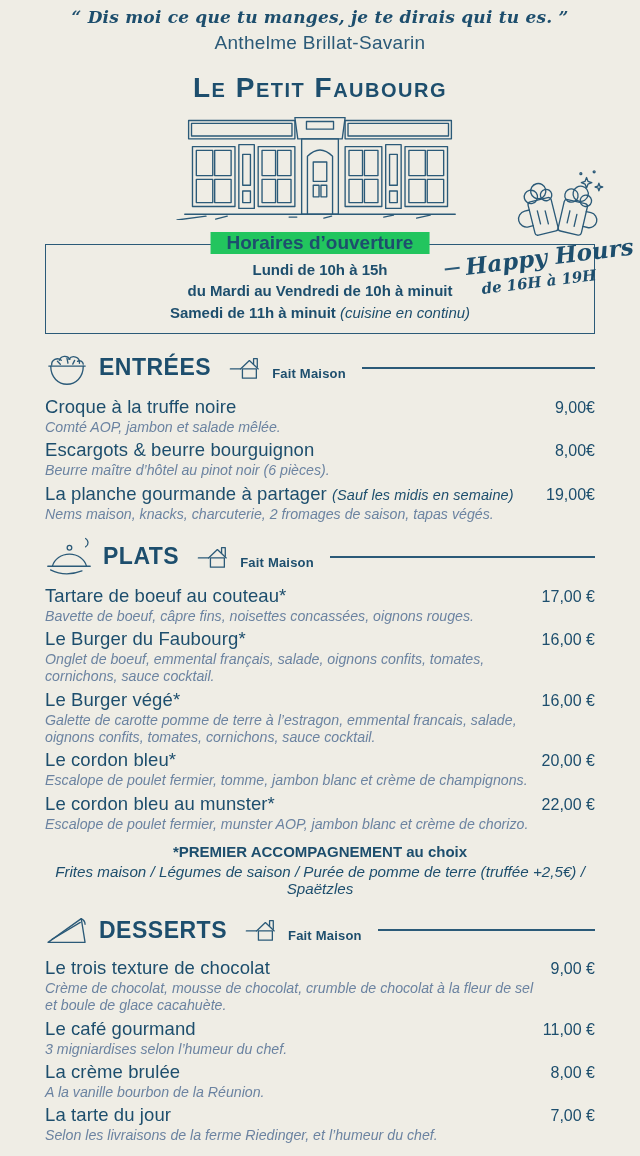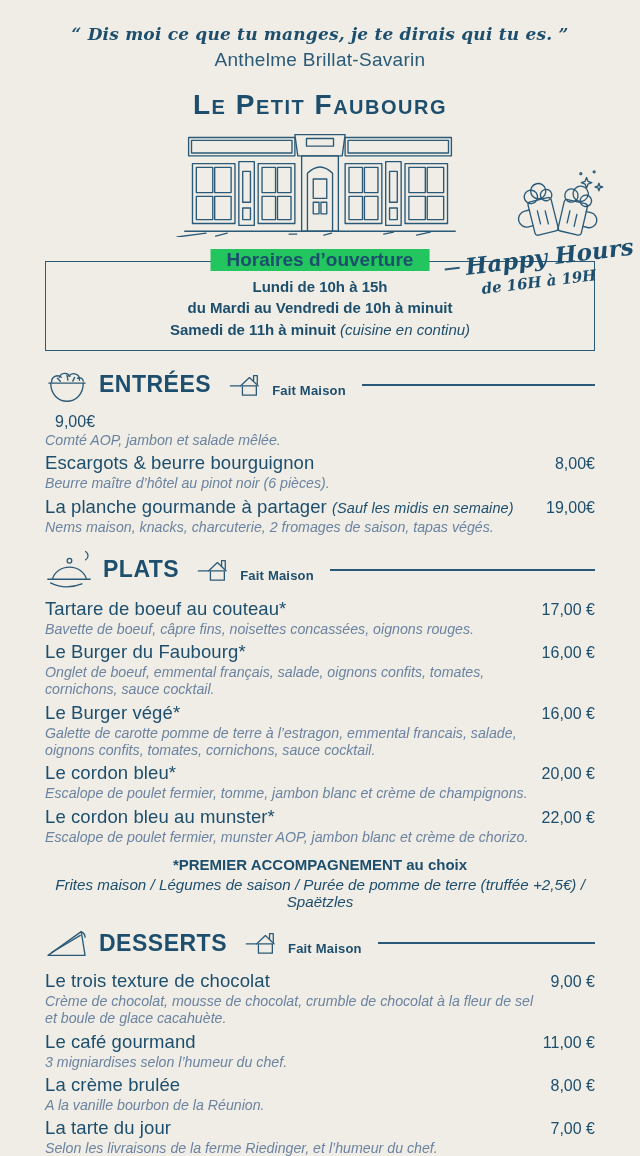--- a/index.html
+++ b/index.html
@@ -2,21 +2,21 @@
 <html><head>
 <meta charset="utf-8">
 <style>
   html,body{margin:0;padding:0;}
   body{
     width:640px;height:1156px;overflow:hidden;
     background:#efede5;
     font-family:"Liberation Sans", sans-serif;
     color:#1d4e6d;
   }
-  .page{position:relative;width:640px;height:1156px;padding-top:24px;box-sizing:border-box;}
+  .page{position:relative;width:640px;height:1156px;padding-top:7px;box-sizing:border-box;}
 
   
   .quote{
     text-align:center;font-family:"DejaVu Serif", serif;
     font-style:italic;font-weight:bold;font-size:17px;color:#1d4e6d;
     letter-spacing:.2px;
   }
   .author{text-align:center;margin-top:5px;font-size:19px;color:#2b5a78;letter-spacing:.3px;}
   .title{
     text-align:center;margin-top:18px;font-size:28px;font-weight:700;
@@ -194,20 +194,21 @@
           <path d="M12 15 L21.5 6 L31 15"></path>
           <path d="M26 10 v-6 h4 v9"></path>
         </svg>
         <span class="fm-label">Fait Maison</span>
       </div>
       <div class="rule"></div>
     </div>
 
     <div class="item">
       <div class="item-head">
+        <div class="item-name">Croque à la truffe noire</div>
         <div class="item-price">9,00€</div>
       </div>
       <div class="item-desc">Comté AOP, jambon et salade mêlée.</div>
     </div>
 
     <div class="item">
       <div class="item-head">
         <div class="item-name">Escargots &amp; beurre bourguignon</div>
         <div class="item-price">8,00€</div>
       </div>

